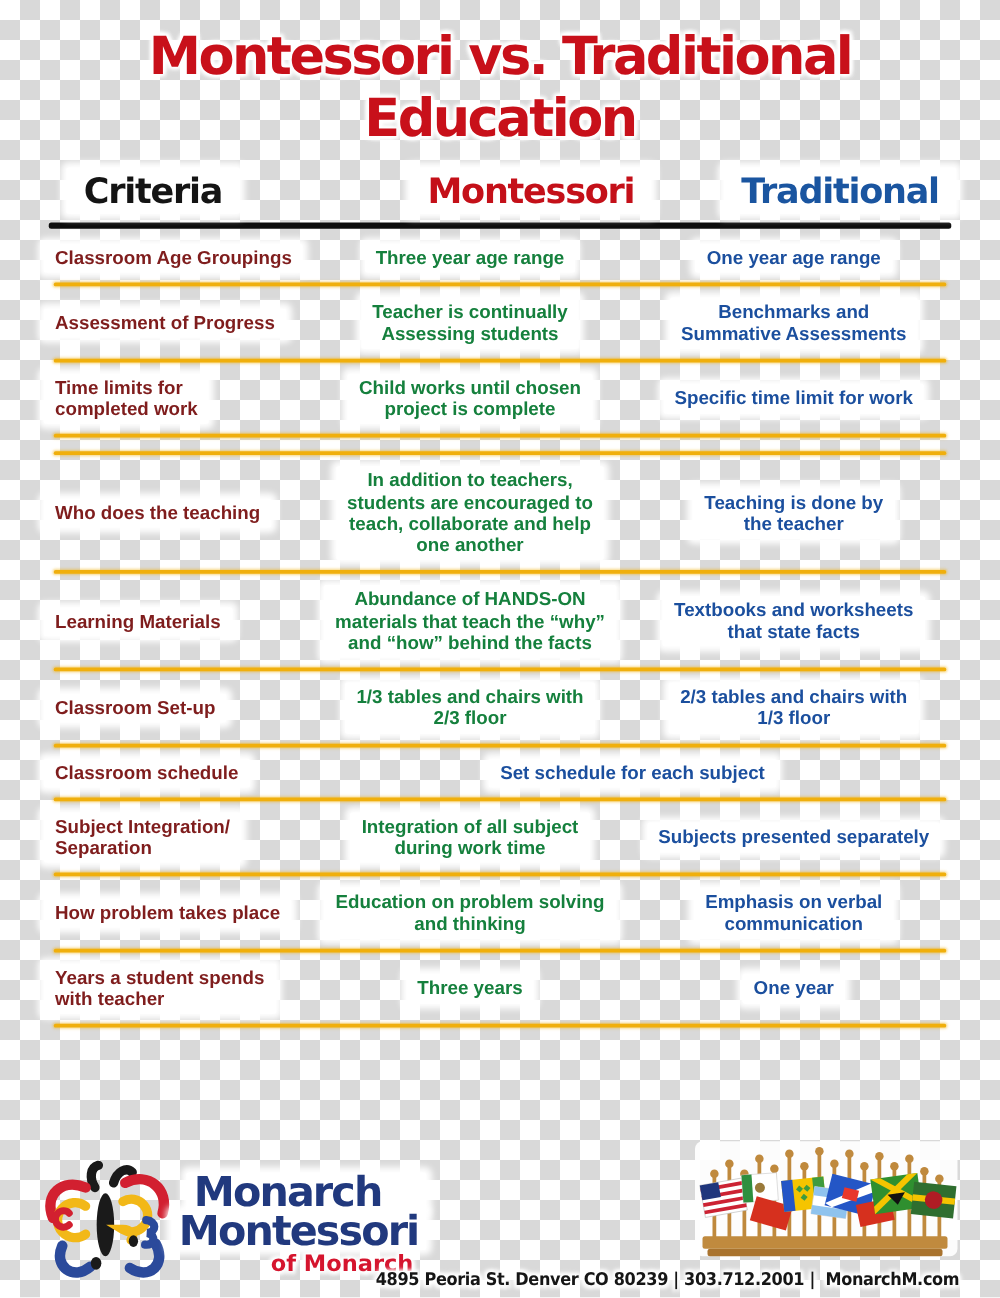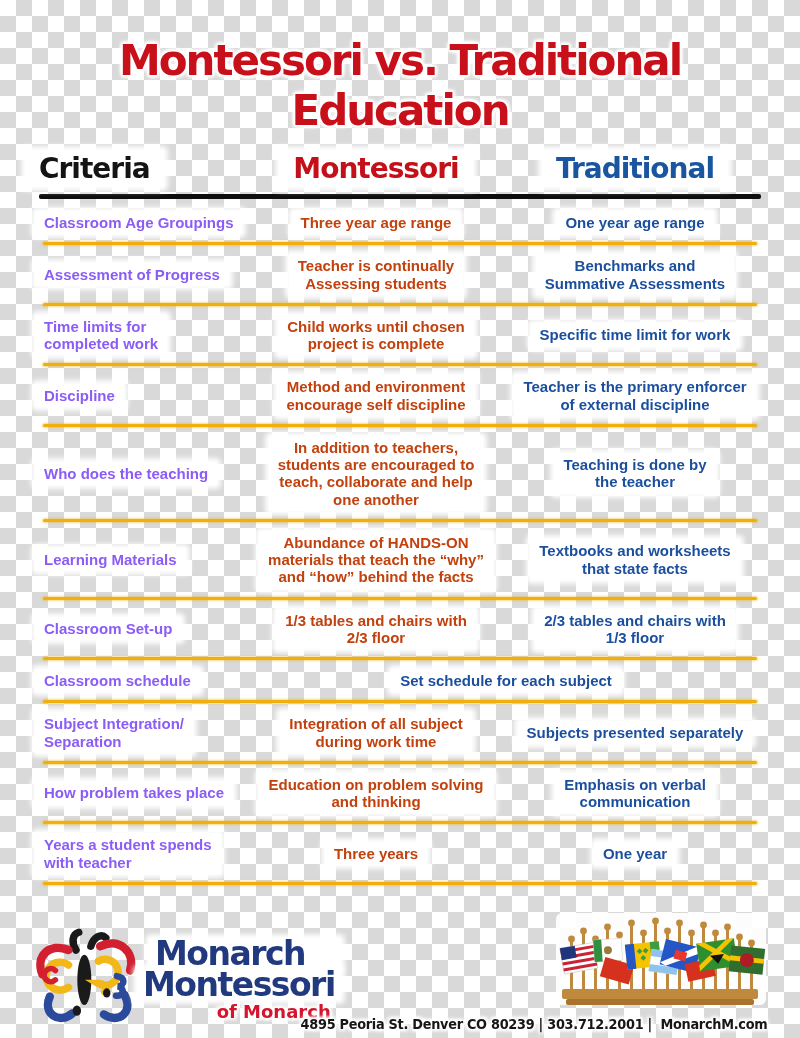--- a/index.html
+++ b/index.html
@@ -14,52 +14,52 @@
     background-position:0 0,16px 16px;
   }
   
   .halo{
     text-shadow:0 0 3px #fff,0 0 5px #fff,0 0 7px #fff,
       2px 2px 3px #fff,-2px -2px 3px #fff,2px -2px 3px #fff,-2px 2px 3px #fff;
   }
   .blob{background:#fff;box-shadow:0 0 5px 4px rgba(255,255,255,.96);border-radius:2px;}
 
   
-  .title-block{padding-top:36px;text-align:center;}
+  .title-block{padding-top:20px;text-align:center;}
   .title-line{
     font-family:"DejaVu Sans",sans-serif;font-weight:bold;
     font-size:42px;line-height:50px;letter-spacing:-2px;
     color:#c8101a;
   }
 
   
   .table{width:730px;margin:14px 0 0 35px;}
   .hdr{display:flex;align-items:flex-end;padding-bottom:7px;}
-  .hdr .cc,.hdr .cm,.hdr .ct{display:flex;align-items:flex-end;}
+  .hdr .cc,.hdr .cm,.hdr .ct{display:flex;align-items:flex-end;margin-left:28px;}
   .hdr-text{
     font-family:"DejaVu Sans",sans-serif;font-weight:bold;font-size:28px;
     letter-spacing:-1px;padding:2px 14px;
   }
   .h-criteria{color:#141414;margin-left:-10px;}
   .h-montessori{color:#c41019;}
   .h-traditional{color:#1a55a0;}
   .black-rule{height:5px;background:#0e0e0e;margin:0 4px;border-radius:2px;}
   .first-gap{height:9px;}
 
   .row{display:flex;align-items:center;padding:3px 0;}
   .cc{width:212px;display:flex;align-items:center;justify-content:flex-start;}
   .cm{width:258px;display:flex;align-items:center;justify-content:center;}
   .ct{flex:1;display:flex;align-items:center;justify-content:center;}
   .cell-text{
     font-size:15px;line-height:17.25px;font-weight:bold;
     white-space:pre;padding:3px 9px;
   }
   .cm .cell-text,.ct .cell-text{text-align:center;}
-  .t-criteria{color:#8b5cf6;}
-  .t-montessori{color:#c2410c;}
+  .t-criteria{color:#7f1d1d;}
+  .t-montessori{color:#15803d;}
   .t-traditional{color:#1b4f9e;}
 
   .gap{height:14px;position:relative;}
   .gold{
     position:absolute;left:8px;right:8px;top:5px;height:3px;
     background:#f0af0c;border-radius:2px;
     box-shadow:0 0 2px 1px rgba(240,175,12,.45);
   }
 
   
@@ -154,33 +154,20 @@
 project is complete</span>
         </div>
       <div class="ct">
           <span class="cell-text t-traditional blob">Specific time limit for work</span>
         </div>
     </div>
     <div class="gap">
         <div class="gold"></div>
       </div>
 
-    <div class="row">
-      <div class="cc">
-          <span class="cell-text t-criteria blob">Discipline</span>
-        </div>
-      <div class="cm">
-          <span class="cell-text t-montessori blob">Method and environment
-encourage self discipline</span>
-        </div>
-      <div class="ct">
-          <span class="cell-text t-traditional blob">Teacher is the primary enforcer
-of external discipline</span>
-        </div>
-    </div>
     <div class="gap">
         <div class="gold"></div>
       </div>
 
     <div class="row">
       <div class="cc">
           <span class="cell-text t-criteria blob">Who does the teaching</span>
         </div>
       <div class="cm">
           <span class="cell-text t-montessori blob">In addition to teachers,

